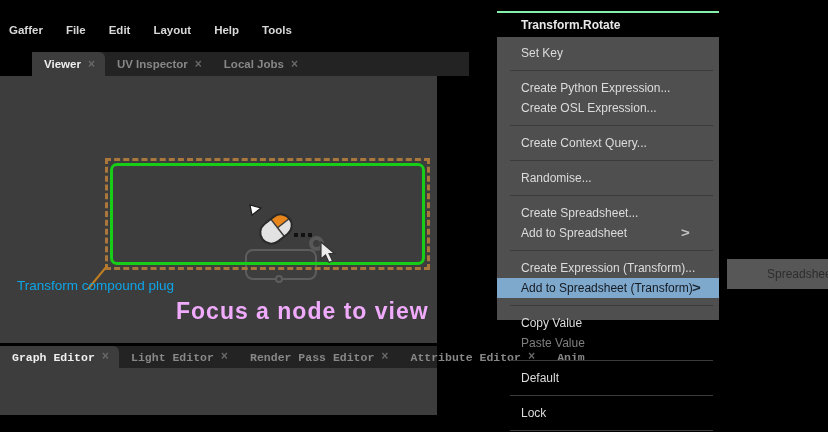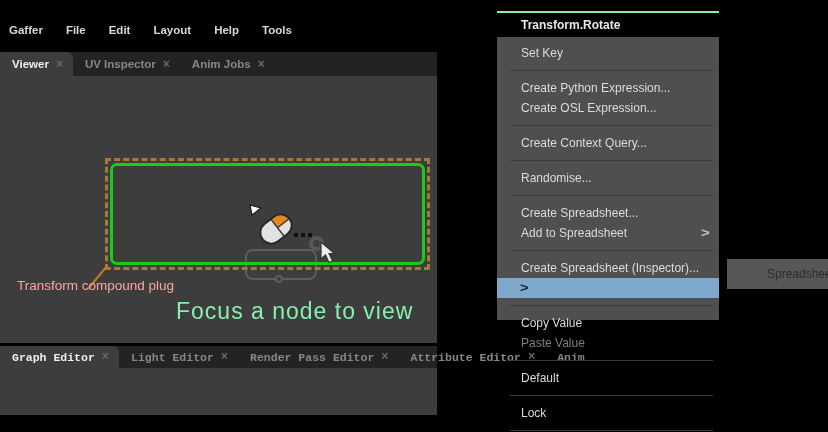--- a/index.html
+++ b/index.html
@@ -8,21 +8,21 @@
   .stage { position:relative; width:828px; height:432px; background:#000; }
 
   
   .appwin { position:absolute; left:0; top:8px; width:437px; height:372px; background:#000; }
 
   .menubar { position:absolute; left:0; top:0; width:437px; height:44px; background:#000;
              display:flex; align-items:center; gap:23px; padding-left:9px; }
   .menubar .mbitem { font-size:11.5px; font-weight:bold; color:#d8d8d8; cursor:default; }
 
   .tabbar { position:absolute; display:flex; background:#232323; width:437px; }
-  .tabbar.top { top:44px; height:24px; }
+  .tabbar.top { top:44px; height:24px;margin-left:32px; }
   .tabbar.bottom { top:338px; height:22px;font-family:Liberation Mono, monospace; }
   .tab { display:flex; align-items:center; gap:7px; padding:0 10px 0 12px;
          font-size:11.5px; font-weight:bold; color:#878787; white-space:nowrap; }
   .tab.active { background:#3d3d3d; color:#efefef; border-radius:0 6px 0 0; }
   .tab .x { font-size:12px; font-weight:bold; color:#696969; line-height:1; }
 
   .viewport { position:absolute; left:0; top:68px; width:437px; height:267px; background:#3d3d3d; overflow:hidden; }
   .editorpanel { position:absolute; left:0; top:360px; width:437px; height:47px; background:#3d3d3d; }
 
   .dashedbox { position:absolute; left:105px; top:82px; width:325px; height:112px;
@@ -33,32 +33,32 @@
                border:2px solid #5d5d5d; border-radius:8px; z-index:1; }
   .nodeplug  { position:absolute; left:275px; top:199px; width:8px; height:8px;
                border:2px solid #5d5d5d; border-radius:50%; background:#3d3d3d; z-index:2; }
 
   .mouse-hint { position:absolute; left:246px; top:125px; z-index:6; }
   .click-ring { position:absolute; left:309px; top:160px; width:15px; height:15px;
                 border:4px solid #585858; border-radius:50%; z-index:5; }
   .cursor-svg { position:absolute; left:320px; top:165px; z-index:7; }
   .callout-svg { position:absolute; left:80px; top:185px; z-index:5; }
 
-  .annotation { position:absolute; left:17px; top:202px; font-size:13.5px; color:#fca5a5;
+  .annotation { position:absolute; left:17px; top:202px; font-size:13.5px; color:#0ea5e9;
                 z-index:6; white-space:nowrap; }
-  .placeholder { position:absolute; left:176px; top:222px; font-size:23px; font-weight:normal;
-                 color:#86efac; letter-spacing:1px; white-space:nowrap; }
+  .placeholder { position:absolute; left:176px; top:222px; font-size:23px; font-weight:bold;
+                 color:#f0abfc; letter-spacing:1px; white-space:nowrap; }
 
   
   .ctxmenu { position:absolute; left:497px; top:0; width:222px; height:309px;
              background:#4f4f4f; border-top:2px solid #86efac;margin-top:11px; }
   .ctxtitle { height:24px; line-height:24px; background:#000; color:#e8e8e8;
               font-size:12px; font-weight:bold; padding-left:24px; }
   .ctxbody { padding-top:6px; }
-  .mi { height:20px; line-height:20px; padding:0 8px 0 24px; font-size:12px; color:#dcdcdc;
+  .mi { height:20px; line-height:20px; padding:0 28px 0 24px; font-size:12px; color:#dcdcdc;
         display:flex; align-items:center; justify-content:space-between; white-space:nowrap; }
   .mi .arrow { font-weight:bold; color:#c4c4c4; transform:scale(1.25,1.05); margin-right:2px; }
   .mi.hl { background:#7fa8cd; color:#141a20; }
   .mi.hl .arrow { color:#1b2530; }
   .mi.disabled { color:#7f7f7f;align-items:center; }
   .mi .shortcut { color:#c8c8c8; font-size:12px; }
   .sep { height:1px; background:#3b3b3b; margin:7px 6px 7px 13px; }
 
   .submenu { position:absolute; left:727px; top:259px; width:101px; height:30px; background:#575757;padding-left:20px; }
   .submenu .smi { height:30px; line-height:30px; padding-left:20px; font-size:12px; color:#2d2d2d; }
@@ -82,21 +82,21 @@
     <div class="tabbar top">
       <div class="tab active">
         <span>Viewer</span>
         <span class="x">×</span>
       </div>
       <div class="tab">
         <span>UV Inspector</span>
         <span class="x">×</span>
       </div>
       <div class="tab">
-        <span>Anim Jobs</span>
+        <span>Local Jobs</span>
         <span class="x">×</span>
       </div>
     </div>
 
     <div class="viewport">
       <div class="nodebox"></div>
       <div class="nodeplug"></div>
       <div class="dashedbox"></div>
       <div class="greenbox"></div>
 
@@ -188,23 +188,24 @@
       <div class="mi">
         <span>Create Spreadsheet...</span>
       </div>
       <div class="mi">
         <span>Add to Spreadsheet</span>
         <span class="arrow">&gt;</span>
       </div>
       <div class="sep"></div>
 
       <div class="mi">
-        <span>Create Spreadsheet (Inspector)...</span>
+        <span>Create Expression (Transform)...</span>
       </div>
       <div class="mi hl">
+        <span>Add to Spreadsheet (Transform)</span>
         <span class="arrow">&gt;</span>
       </div>
       <div class="sep"></div>
 
       <div class="mi">
         <span>Copy Value</span>
       </div>
       <div class="mi disabled">
         <span>Paste Value</span>
       </div>

